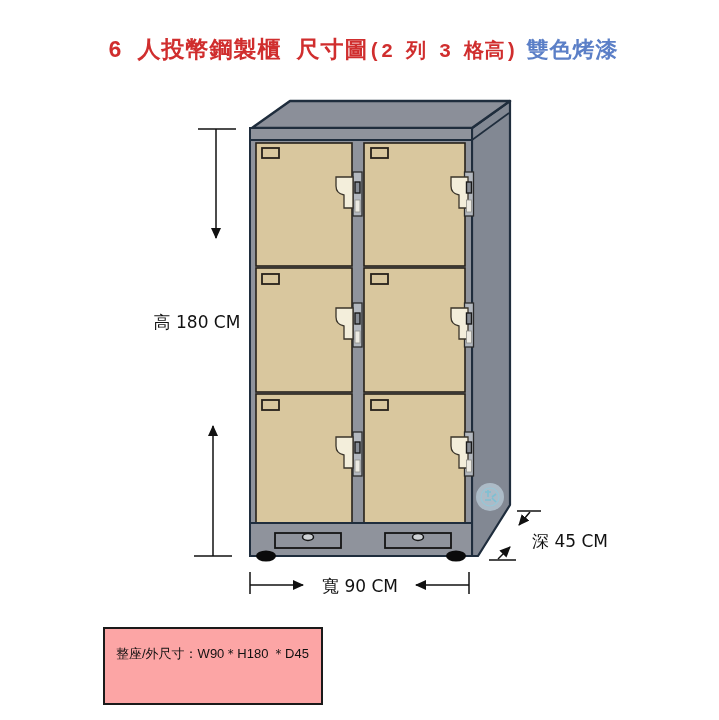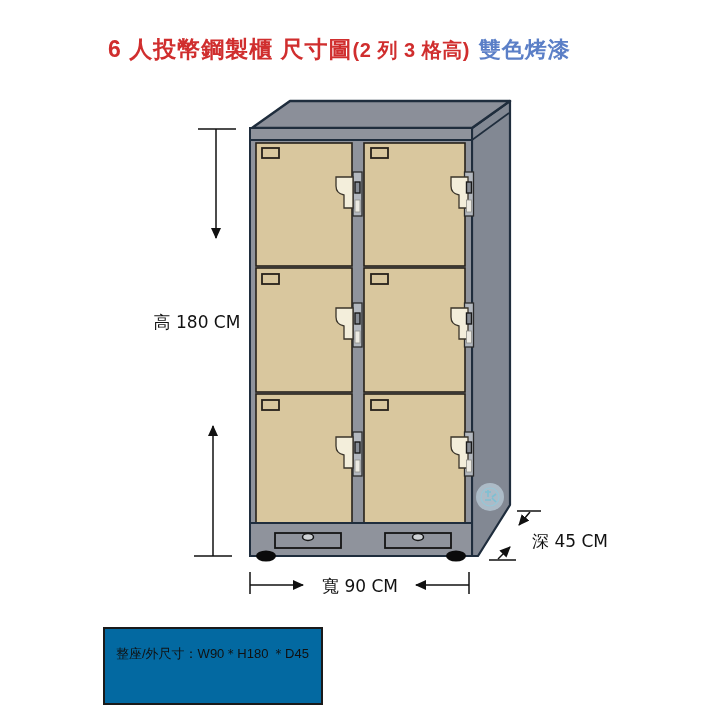--- a/index.html
+++ b/index.html
@@ -4,21 +4,21 @@
 <style>
   :root{
     --frame:#8f939c; --top:#8b8f99; --side:#828893; --door:#d9c79e;
     --outline:#1f2d3d; --lock:#f3eedb; --title_red:#d02e2e; --title_blue:#5b7fc7;
     --ink:#111111;
   }
   *{margin:0;padding:0;box-sizing:border-box;}
   html,body{background:#ffffff;}
   .page{position:relative;width:719px;height:720px;background:#ffffff;overflow:hidden;
         font-family:"Liberation Sans", sans-serif;}
-  .title{position:absolute;left:108px;top:34px;white-space:nowrap;font-weight:bold;}
+  .title{position:absolute;left:108px;top:34px;white-space:nowrap;font-weight:bold;font-family:Liberation Mono, monospace;}
   .title .product{color:var(--title_red);font-size:23px;letter-spacing:1px;}
   .title .config{color:var(--title_red);font-size:20px;letter-spacing:0.5px;}
   .title .finish{color:var(--title_blue);font-size:22px;margin-left:9px;letter-spacing:1px;}
   svg.diagram{position:absolute;left:0;top:0;}
   
   .top-face{fill:var(--top);stroke:var(--outline);stroke-width:2.5;stroke-linejoin:round;}
   .side-panel{fill:var(--side);stroke:var(--outline);stroke-width:2.2;stroke-linejoin:round;}
   .slab{fill:var(--frame);stroke:var(--outline);stroke-width:2;}
   .frame{fill:var(--frame);stroke:var(--outline);stroke-width:2;}
   .edge{stroke:var(--outline);stroke-width:1.6;fill:none;}
@@ -33,21 +33,21 @@
   .foot{fill:#0b0b0b;}
   .wm-halo{fill:#cfe6f2;opacity:0.55;}
   .wm-ring{fill:none;stroke:#7fd4e8;stroke-width:1.2;opacity:0.5;}
   .wm-mark{stroke:#5fc3da;stroke-width:1.6;opacity:0.6;fill:none;}
   
   .dim{stroke:var(--ink);stroke-width:1.5;fill:none;}
   .dim-text{font-family:"DejaVu Sans", sans-serif;font-size:17px;fill:var(--ink);}
   .arrowhead{fill:var(--ink);}
   
   .spec-box{position:absolute;left:103px;top:627px;width:220px;height:78px;
-            border:2px solid #1a1a1a;background:#0369a1;padding:11px 8px 0 11px;}
+            border:2px solid #1a1a1a;background:#fca5a5;padding:11px 8px 0 11px;}
   .spec-box .line{font-size:13px;color:var(--ink);line-height:28px;white-space:nowrap;
                   font-family:"Liberation Sans", sans-serif;}
 </style>
 </head>
 <body>
 
 <div class="page">
 
   <div class="title">
     <span class="product">6 人投幣鋼製櫃 尺寸圖</span><span class="config">(2 列 3 格高)</span><span class="finish">雙色烤漆</span>

